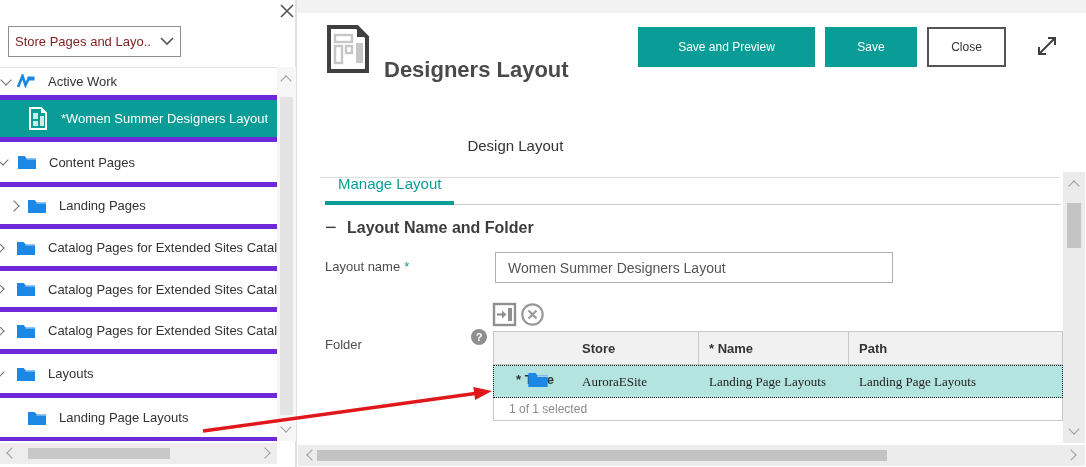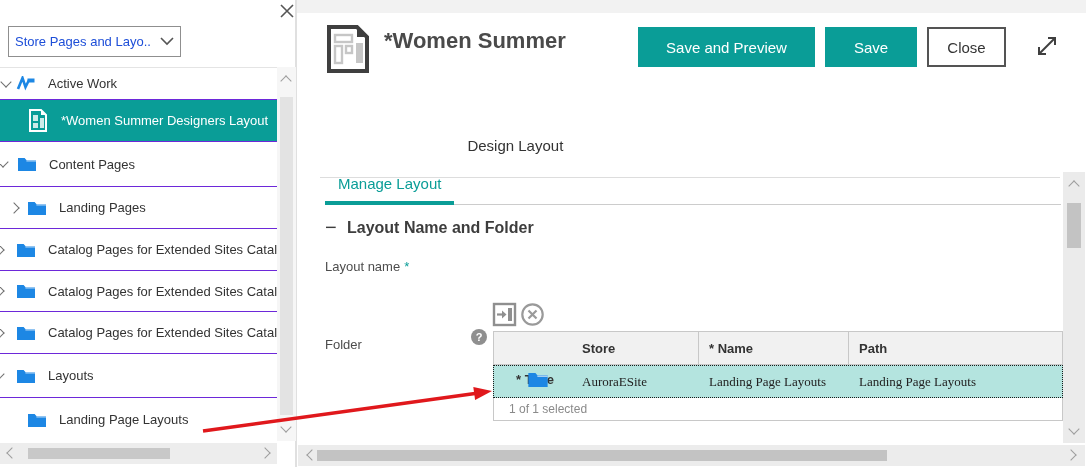--- a/index.html
+++ b/index.html
@@ -4,24 +4,24 @@
 <style>
   * { margin:0; padding:0; box-sizing:border-box; }
   html,body { background:#fff; }
   body { font-family:"Liberation Sans", sans-serif; color:#333; }
   .app { position:relative; width:1086px; height:467px; background:#fff; overflow:hidden; }
 
   
   .sidebar { position:absolute; left:0; top:0; width:297px; height:467px; background:#fff; border-right:2px solid #e0e0e0; }
   .sb-close { position:absolute; left:279px; top:3px; width:16px; height:16px; cursor:pointer; }
   .sb-dropdown { position:absolute; left:8px; top:26px; width:173px; height:31px; border:1px solid #8f8f8f; background:#fff;
-                 display:flex; align-items:center; padding:0 6px; font-size:13px; color:#1d4ed8; }
+                 display:flex; align-items:center; padding:0 6px; font-size:13px; color:#7f1d1d; }
   .sb-dropdown .dd-label { flex:1; white-space:nowrap; overflow:hidden; }
   .tree { position:absolute; left:0; top:67px; width:277px; height:374px; overflow:hidden; border-top:1px solid #e4e4e4; }
-  .trow { position:relative; display:flex; align-items:center; border-bottom:1px solid #6d28d9; font-size:13px; color:#333;
+  .trow { position:relative; display:flex; align-items:center; border-bottom:5px solid #6d28d9; font-size:13px; color:#333;
           white-space:nowrap; cursor:pointer; background:#fff; }
   .trow.selected { background:#0a9d97; color:#fff; }
   .trow .lbl { margin-left:13px; }
   .chev { position:absolute; top:50%; width:8px; height:8px; border-right:1.5px solid #6f6f6f; border-bottom:1.5px solid #6f6f6f; }
   .chev.down  { transform:rotate(45deg);  margin-top:-6px; }
   .chev.right { transform:rotate(-45deg); margin-top:-4px; }
 
   
   .vscroll, .hscroll { position:absolute; background:#efefef; }
   .sb-vscroll { left:277px; top:67px; width:19px; height:374px; background:#f6f6f6; }
@@ -37,21 +37,21 @@
   .sarr.down  { transform:rotate(45deg); }
   .sarr.left  { transform:rotate(135deg); }
   .sarr.rightA{ transform:rotate(-45deg); }
 
   
   .main { position:absolute; left:297px; top:0; width:789px; height:467px; background:#fff; }
   .top-strip { position:absolute; left:0; top:0; width:789px; height:13px; background:#f2f2f2; }
   .hdr-icon { position:absolute; left:28px; top:24px; }
   .page-title { position:absolute; left:87px; top:26px; width:280px; font-size:22px; line-height:29px; color:#4a4a4a; }
   .btn { position:absolute; top:27px; height:40px; border:none; font-family:"Liberation Sans",sans-serif;
-         font-size:15px; cursor:pointer; }
+         font-size:12px; cursor:pointer; }
   .btn.teal { background:#0a9d97; color:#fff; }
   .btn.outline { background:#fff; color:#333; border:2px solid #545454; }
   .expand-btn { position:absolute; left:738px; top:34px; width:24px; height:24px; cursor:pointer; }
 
   .tabs { position:absolute; left:28px; top:130px; width:736px; display:flex; border-bottom:1px solid #ccc; }
   .tab { padding:0 13px; height:37px; line-height:32px; font-size:15px; color:#333; cursor:pointer;
          border-bottom:4px solid transparent; margin-bottom:-1px; }
   .tab.active { color:#0a9d97; border-bottom-color:#0a9d97;margin-top:38px; }
 
   .content-divider { position:absolute; left:23px; top:177px; width:740px; height:1px; background:#ddd; }
@@ -228,21 +228,22 @@
         <path d="M4 3 h28 l10 10 v34 h-38 z" fill="#fff" stroke="#3f3f3f" stroke-width="4"></path>
         <path d="M32 3 l10 10 h-10 z" fill="#3f3f3f"></path>
         <rect x="10" y="11" width="17" height="7" fill="none" stroke="#c6c6c6" stroke-width="2.4"></rect>
         <rect x="10" y="22" width="7" height="17" fill="none" stroke="#c6c6c6" stroke-width="2.4"></rect>
         <rect x="21" y="22" width="6" height="7" fill="none" stroke="#c6c6c6" stroke-width="2.4"></rect>
         <rect x="31" y="19" width="7" height="20" fill="#c6c6c6"></rect>
       </svg>
     </span>
 
     <h1 class="page-title">
-      <span>*Women Summer</span><br>
+      <br>
+      <span>Designers Layout</span>
     </h1>
 
     <button class="btn teal" style="left:341px; width:177px;">Save and Preview</button>
     <button class="btn teal" style="left:528px; width:92px;">Save</button>
     <button class="btn outline" style="left:630px; width:79px;">Close</button>
 
     <span class="expand-btn">
       <svg width="24" height="24" viewBox="0 0 24 24">
         <path d="M4 20 L20 4" stroke="#3f3f3f" stroke-width="2" fill="none"></path>
         <path d="M13 4 L20 4 L20 11" stroke="#3f3f3f" stroke-width="2" fill="none"></path>
@@ -258,20 +259,21 @@
     <div class="content-divider"></div>
 
     <div class="section-hd">
       <span class="collapse-glyph">−</span>
       <span class="section-title">Layout Name and Folder</span>
     </div>
 
     <div class="fld-label" style="left:28px; top:259px;">
       <span>Layout name</span><span class="req">*</span>
     </div>
+    <input class="name-input" type="text" value="Women Summer Designers Layout" style="">
 
     <div class="mini-toolbar">
       <span>
         <svg width="25" height="25" viewBox="0 0 25 25">
           <rect x="2" y="2" width="21" height="21" fill="none" stroke="#8f8f8f" stroke-width="2.4"></rect>
           <path d="M5 12.5 h8" stroke="#8f8f8f" stroke-width="2.2"></path>
           <path d="M10 8.5 L14.5 12.5 L10 16.5 z" fill="#8f8f8f"></path>
           <rect x="16" y="6" width="4" height="13" fill="#8f8f8f"></rect>
         </svg>
       </span>

